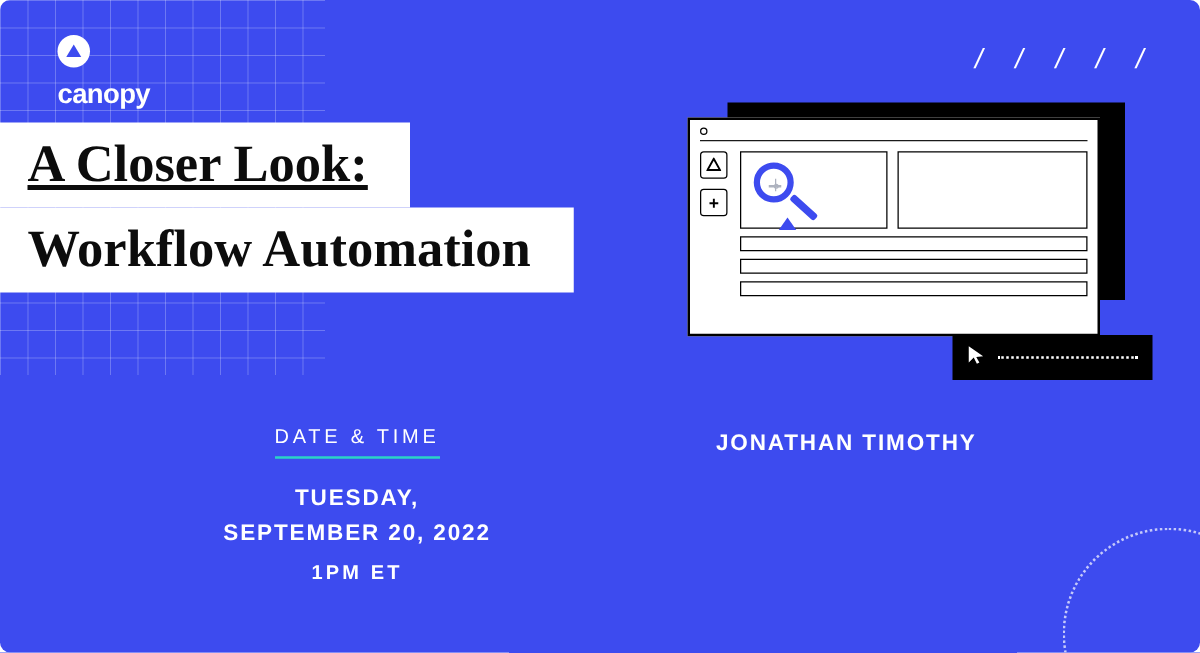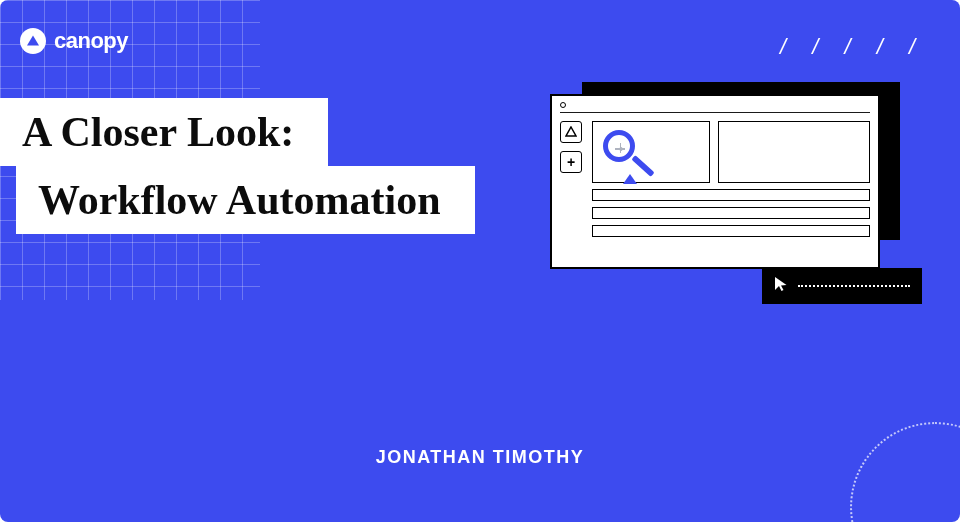--- a/index.html
+++ b/index.html
@@ -38,22 +38,22 @@
   .dotted-circle {
     position: absolute;
     bottom: -70px; right: -60px;
     width: 170px; height: 170px;
     border: 2px dotted rgba(255,255,255,0.7);
     border-radius: 50%;
   }
   
   .logo {
     position: absolute;
-    top: 28px; left: 20px;
-    display: flex; align-items: flex-start; gap: 8px;
+    top: 28px; left: 46px;
+    display: flex; align-items: flex-start; gap: 8px; flex-direction: column;
   }
   .logo-mark {
     width: 26px; height: 26px;
     background: #fff;
     border-radius: 50%;
     position: relative;
   }
   .logo-mark::before {
     content: "";
     position: absolute;
@@ -76,22 +76,22 @@
     left: 0;
     background: #fff;
     padding: 12px 34px 12px 22px;
     font-family: Georgia, "Times New Roman", serif;
     color: #0c0c0c;
     font-size: 42px;
     font-weight: 700;
     line-height: 1.05;
     white-space: nowrap;
   }
-  .titlebar.one { top: 98px; }
-  .titlebar.two { top: 166px; margin-left: 16px; }
+  .titlebar.one { top: 98px; text-decoration: underline; }
+  .titlebar.two { top: 166px; }
 
   
   .info {
     position: absolute;
     bottom: 50px;
     left: 0; right: 0;
     display: flex;
     justify-content: center;
     gap: 180px;
   }
@@ -256,18 +256,26 @@
         <svg width="14" height="16" viewBox="0 0 14 16">
             <path d="M1 1 L1 14 L5 10 L7.5 15 L9.5 14 L7 9.5 L12.5 9 Z" fill="#fff"></path>
           </svg>
       </span>
       <span class="dots"></span>
     </div>
   </div>
 
   <div class="info">
     <div class="info-col">
+      <span class="info-label">DATE &amp; TIME</span>
+      <div class="info-body">
+        <span>TUESDAY,</span><br>
+        <span>SEPTEMBER 20, 2022</span>
+        <span class="sub">1PM ET</span>
+      </div>
+    </div>
+    <div class="info-col">
       <div class="info-body">
         <span>JONATHAN TIMOTHY</span><br>
       </div>
     </div>
   </div>
 </div>
 
 </body></html>

